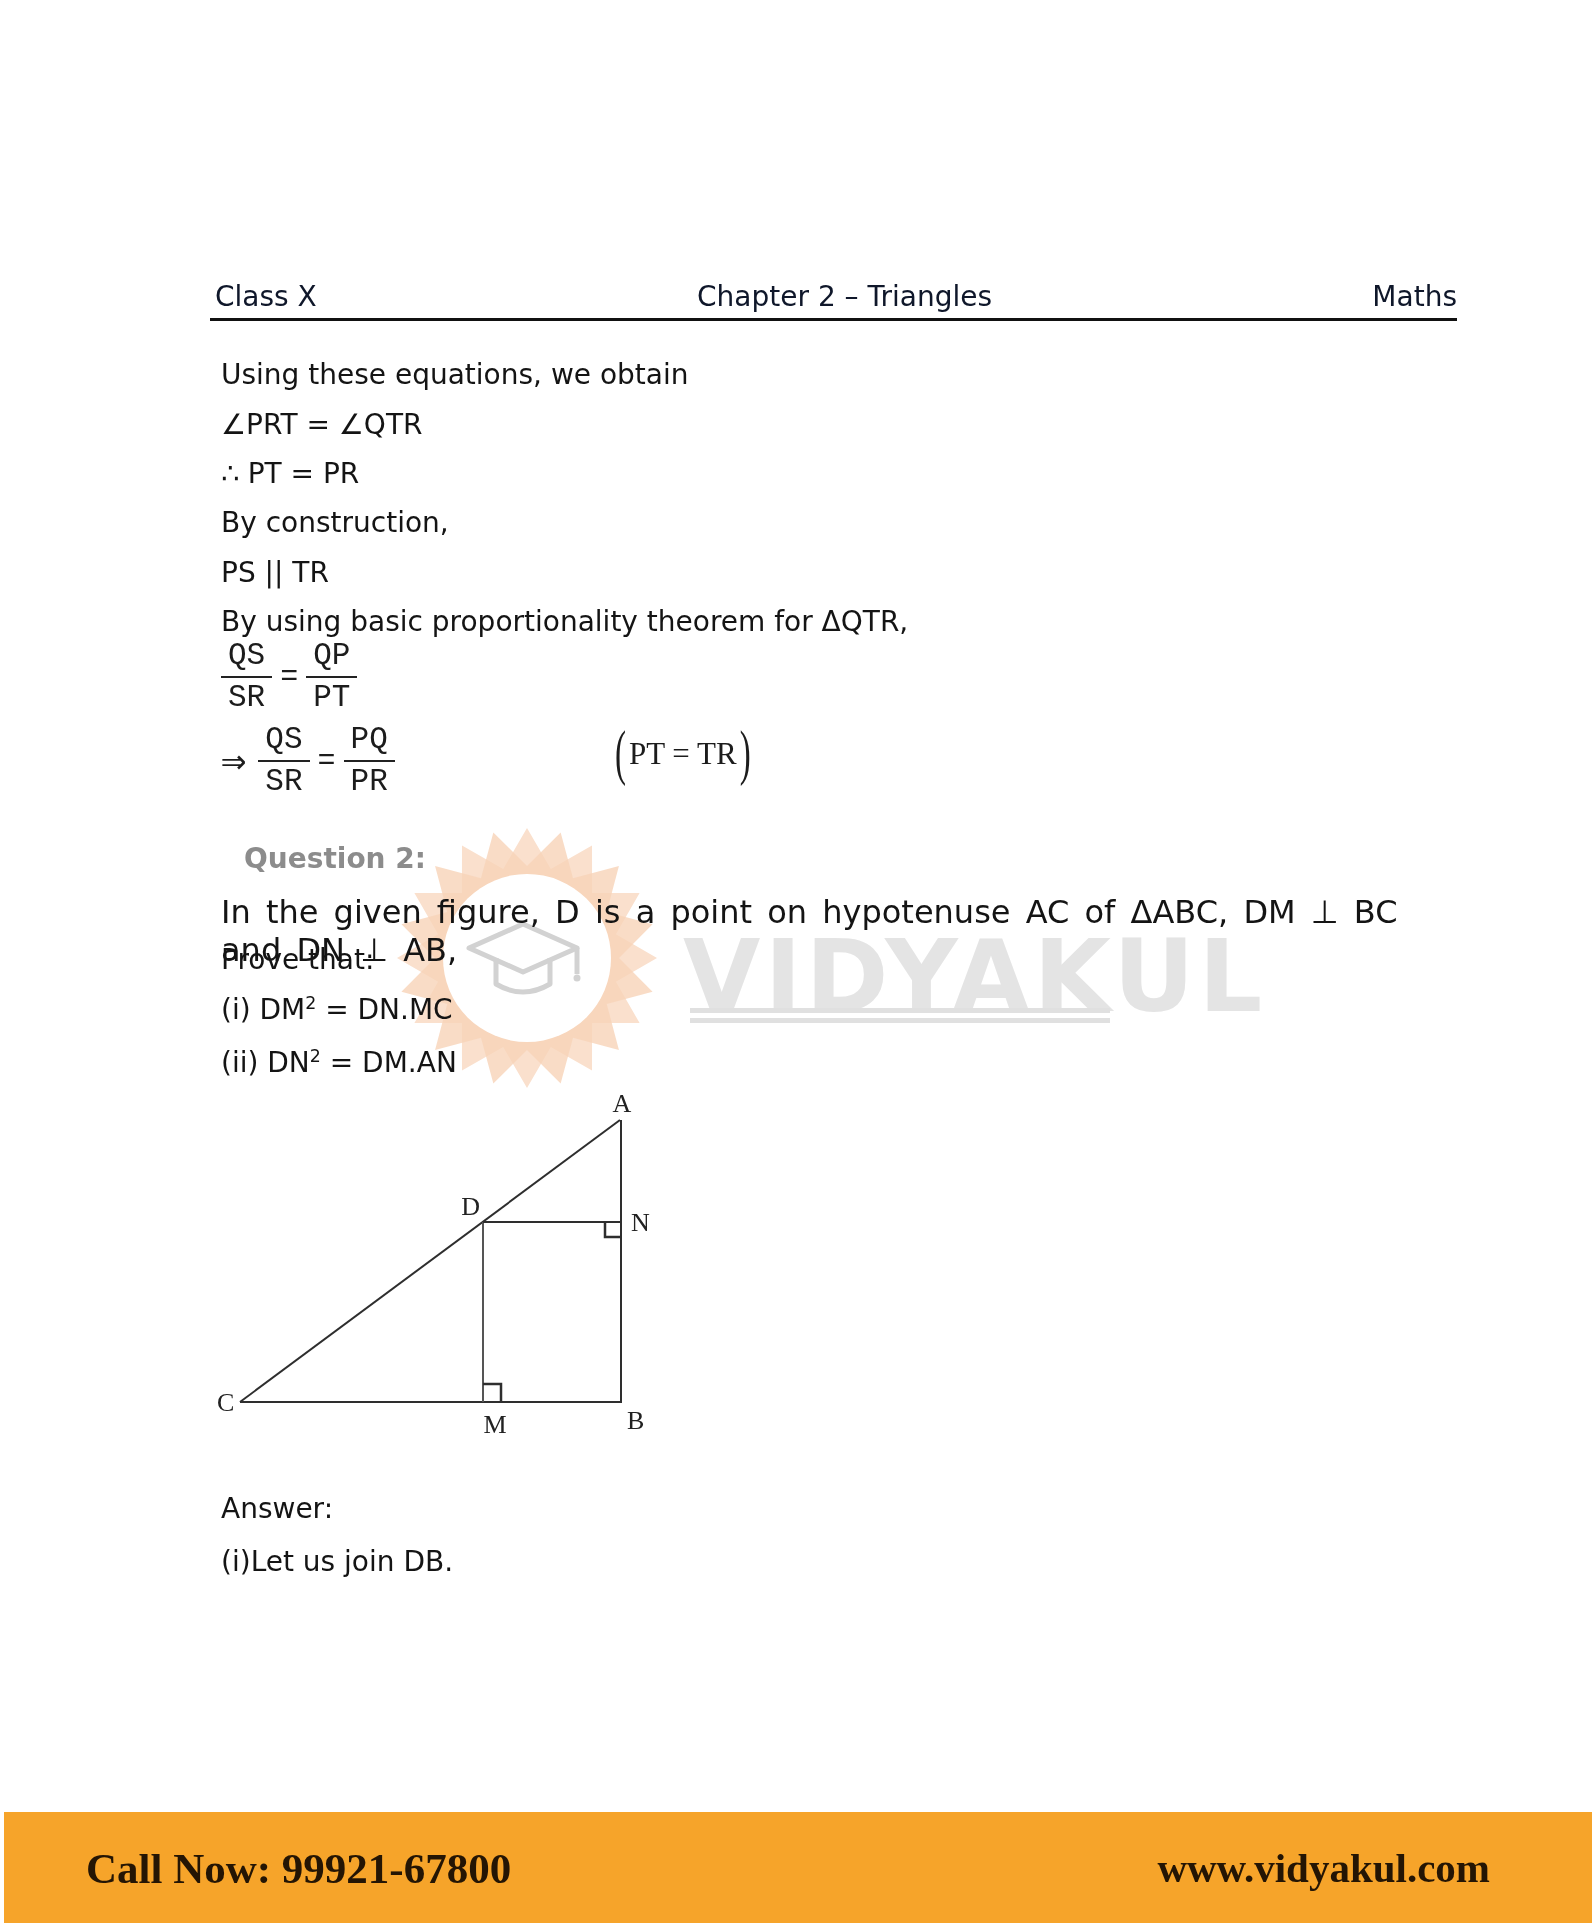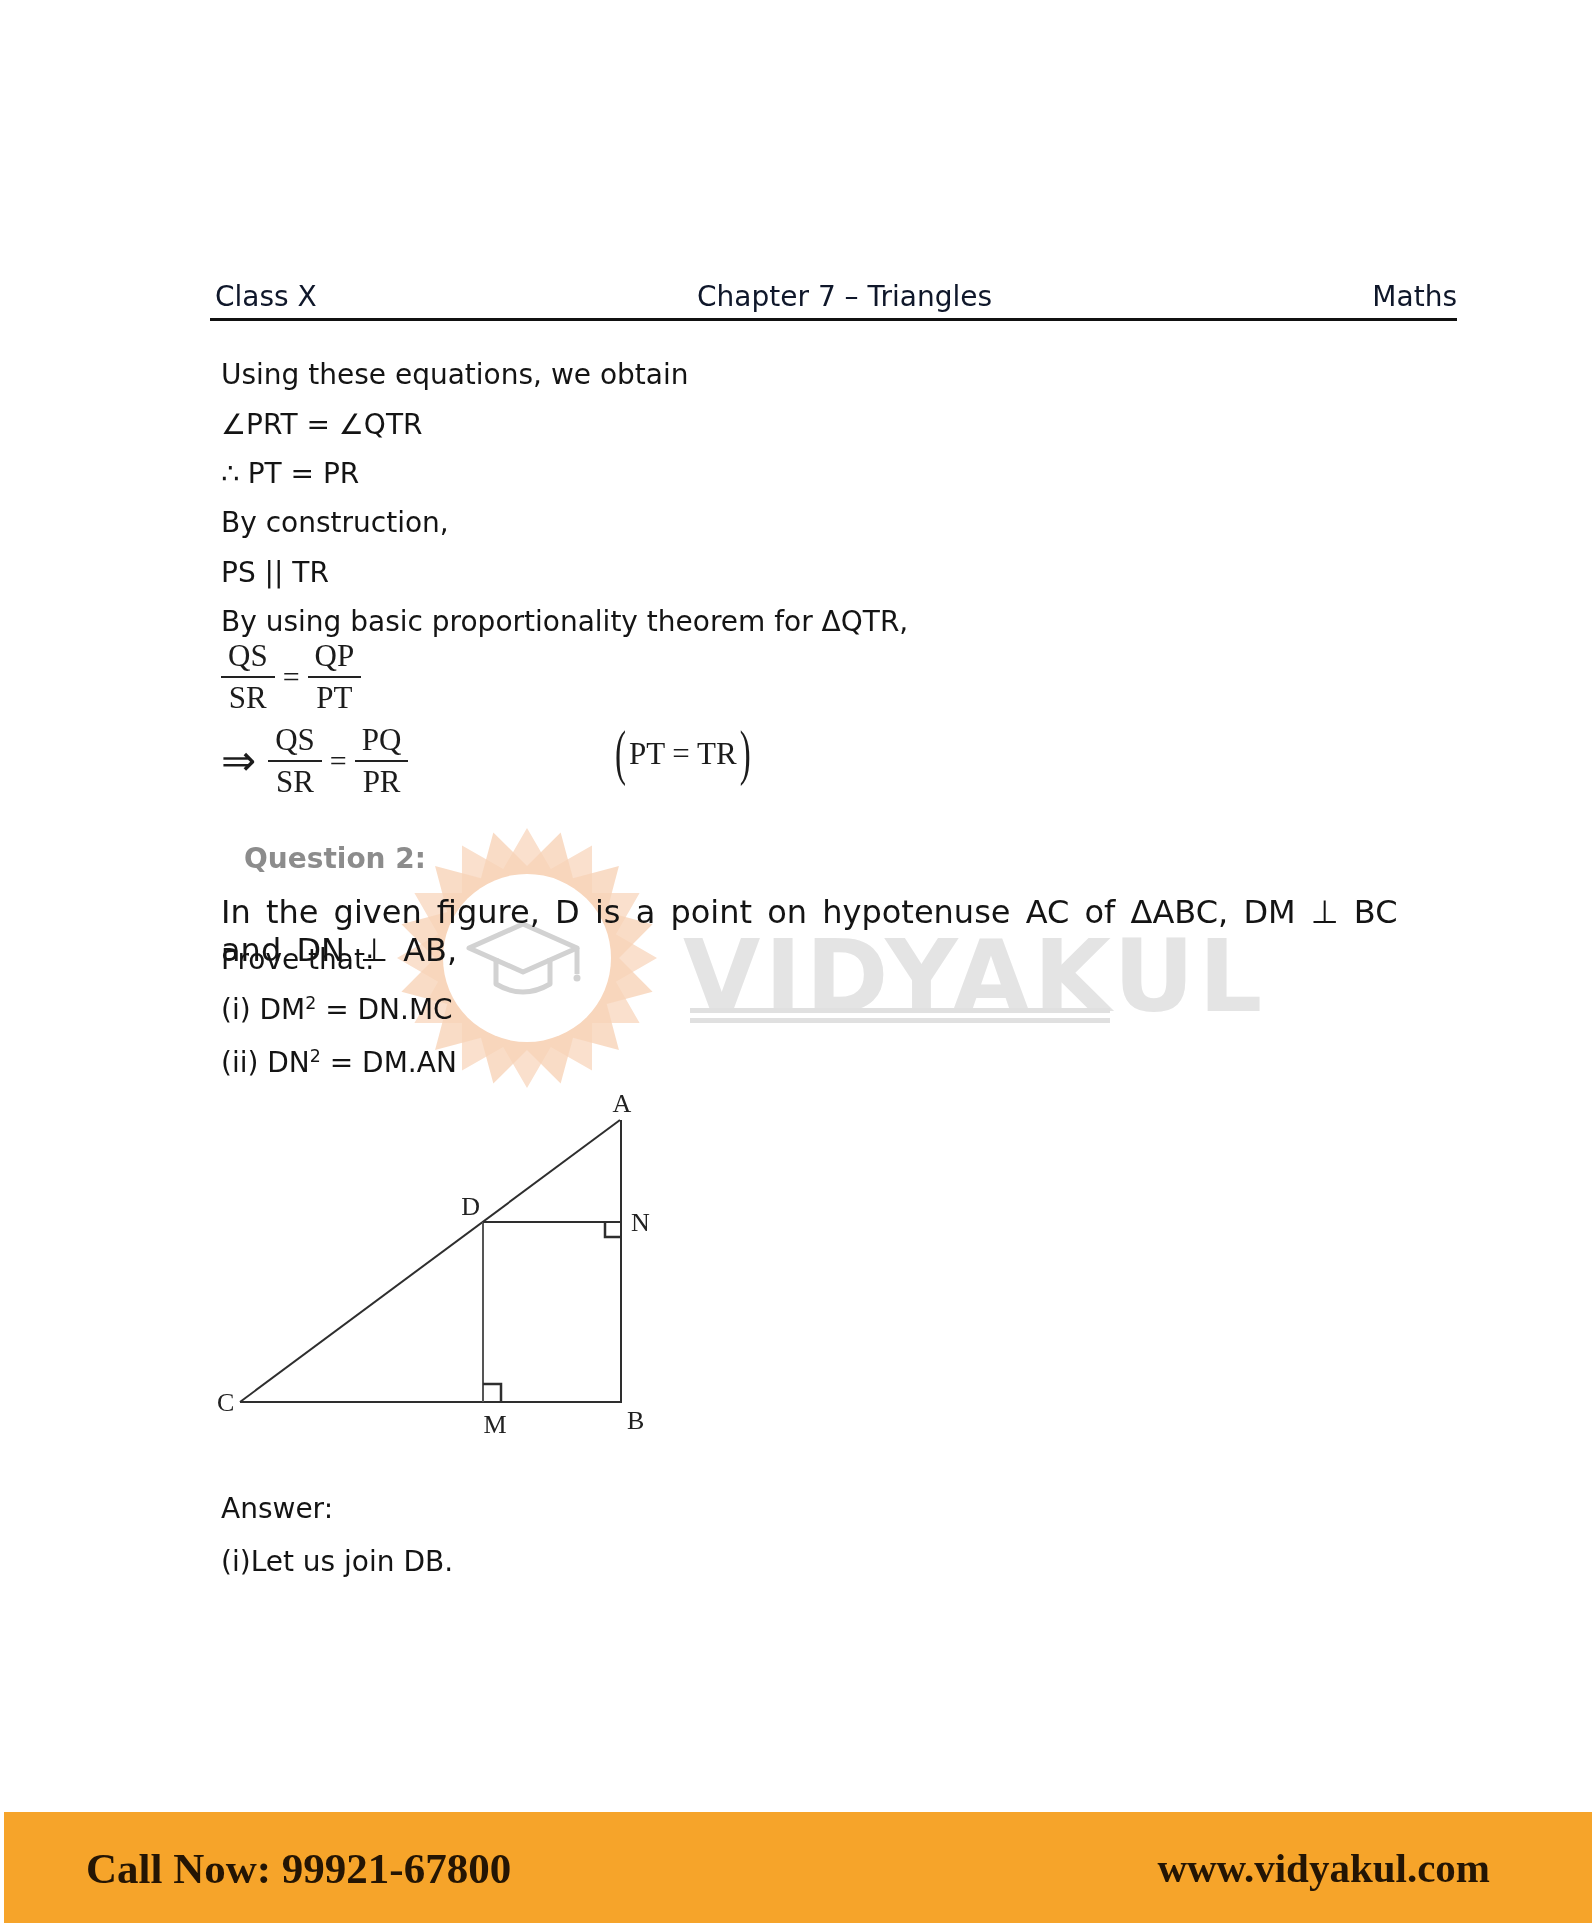--- a/index.html
+++ b/index.html
@@ -8,21 +8,21 @@
   
   .header-row{position:absolute;top:280px;left:215px;width:1242px;display:flex;
               justify-content:space-between;align-items:baseline;font-size:28px;color:#0f172a;}
   .header-center{position:absolute;left:0;right:0;text-align:center;}
   .header-row>span{position:relative;}
   .rule{position:absolute;top:318px;left:210px;width:1247px;height:3px;background:#111;}
   
   .bline{position:absolute;left:221px;font-size:28px;white-space:pre;color:#141414;}
   
   .eq{position:absolute;left:221px;display:flex;align-items:center;
-      font-family:Liberation Serif, serif;color:#1c1c1c;}
+      font-family:Liberation Mono, monospace;color:#1c1c1c;}
   .frac{display:inline-block;text-align:center;font-size:31px;line-height:1.15;}
   .frac .num{display:block;padding:0 7px 2px 7px;border-bottom:2px solid #222;}
   .frac .den{display:block;padding:2px 7px 0 7px;}
   .eq .eqsign{font-size:30px;margin:0 8px;}
   .eq .arrow{font-size:42px;margin-right:12px;}
   .eq-note{position:absolute;left:612px;top:735px;display:flex;align-items:center;
            font-family:"Liberation Serif",serif;font-size:31px;color:#1c1c1c;}
   .bigparen{display:inline-block;transform:scaleY(1.85);font-size:33px;padding:0 3px;}
   
   .q-label{position:absolute;left:220px;font-size:28px;font-weight:bold;color:#8c8c8c;margin-left:24px;}
@@ -68,21 +68,21 @@
   <div class="wm wm-brand">VIDYAKUL</div>
   <div class="wm wm-underline">
     <div class="bar"></div>
       <div class="bar"></div>
   </div>
 
   <div class="content-layer">
 
     <div class="header-row">
       <span>Class X</span>
-      <span class="header-center">Chapter 7 – Triangles</span>
+      <span class="header-center">Chapter 2 – Triangles</span>
       <span>Maths</span>
     </div>
     <div class="rule"></div>
 
     <div class="bline" style="top:358px">Using these equations, we obtain</div>
     <div class="bline" style="top:408px">∠PRT = ∠QTR</div>
     <div class="bline" style="top:457px">∴ PT = PR</div>
     <div class="bline" style="top:506px">By construction,</div>
     <div class="bline" style="top:556px">PS || TR</div>
     <div class="bline" style="top:605px">By using basic proportionality theorem for ΔQTR,</div>

